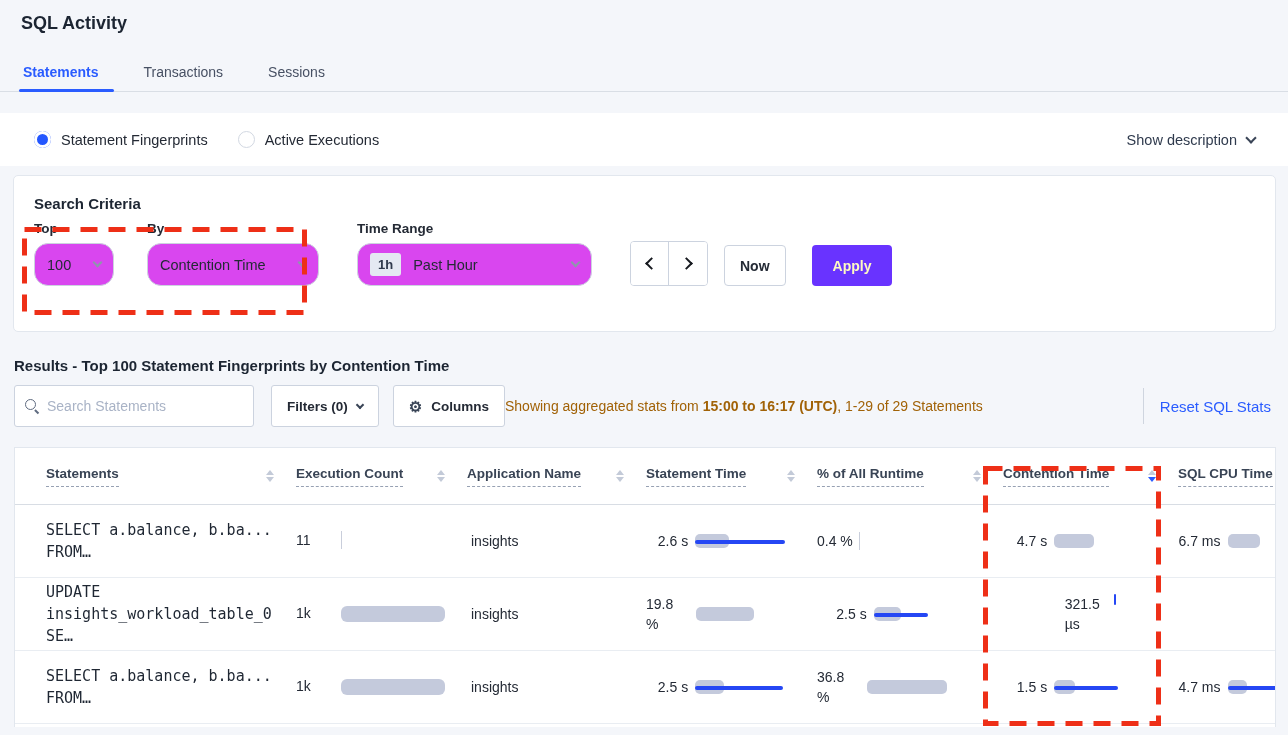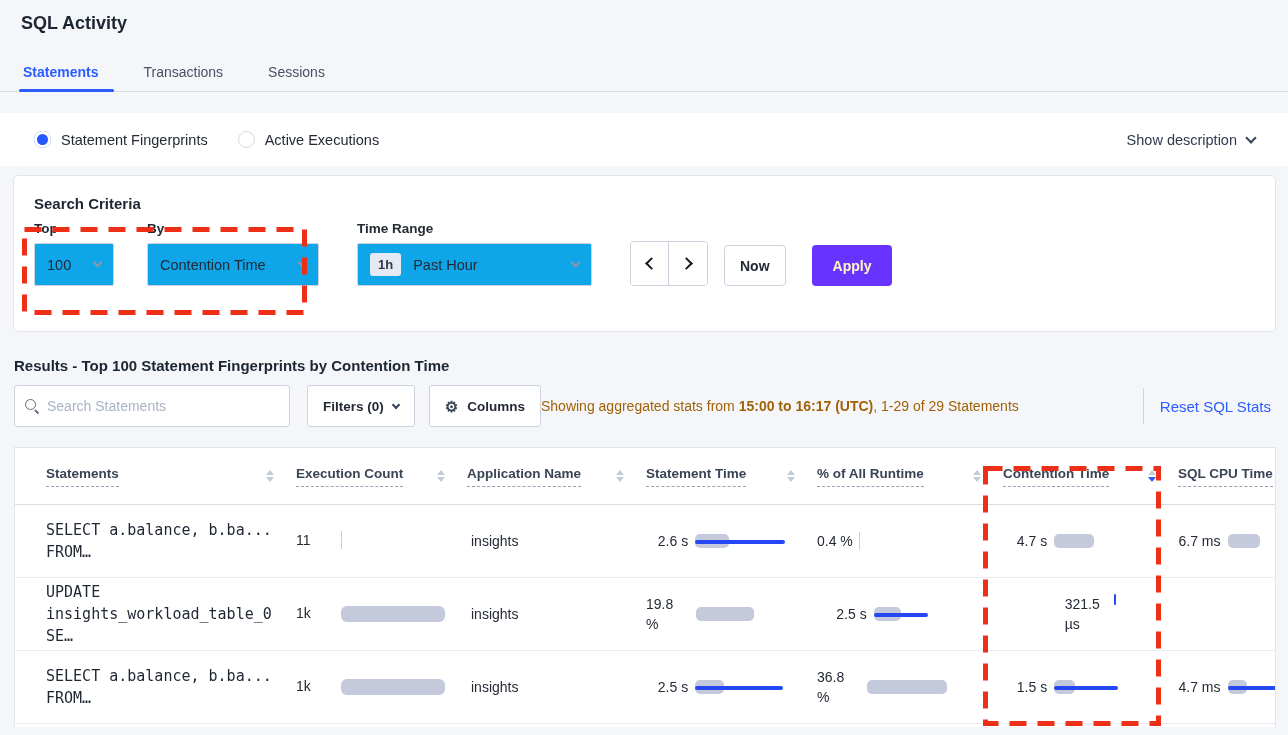--- a/index.html
+++ b/index.html
@@ -28,40 +28,40 @@
   .chev { display:inline-block; width:8px; height:8px; border-right:2px solid #3a4557;
     border-bottom:2px solid #3a4557; transform:rotate(45deg); margin-top:-4px; }
   .chev.small { width:7px; height:7px; border-color:#8d97ab; }
 
   
   .criteria-card { background:#fff; border:1px solid #e2e7ee; border-radius:5px;
     margin:9px 12px 0 13px; padding:19px 20px 24px; position:relative; height:157px; }
   .criteria-title { font-size:15px; font-weight:700; color:#1c2532; }
   .criteria-row { display:flex; align-items:flex-end; margin-top:9px; }
   .field-label { font-size:13.5px; font-weight:700; color:#242a35; margin-bottom:7px; }
-  .select-box { height:43px; border:1px solid #ccd3df; border-radius:2px; background:#0ea5e9;
+  .select-box { height:43px; border:1px solid #ccd3df; border-radius:14px; background:#d946ef;
     display:flex; align-items:center; padding:0 12px; font-size:14.5px; color:#242a35; cursor:pointer; }
   .select-box .spring { flex:1; }
   .tr-badge { background:#e4e9f2; border-radius:3px; font-size:13px; font-weight:700;
     padding:4px 8px; margin-right:12px; color:#2f3a4d; }
   .nav-group { display:flex; border:1px solid #ccd3df; border-radius:4px; overflow:hidden; background:#fff; }
   .nav-btn { width:38px; height:43px; display:flex; align-items:center; justify-content:center; cursor:pointer; background:#fff; border:none; }
   .nav-btn:first-child { border-right:1px solid #ccd3df; }
   .ang { width:9px; height:9px; border-left:2.5px solid #16191f; border-bottom:2.5px solid #16191f; }
   .ang.left { transform:rotate(45deg); margin-left:3px; }
   .ang.right { transform:rotate(225deg); margin-right:3px; }
   .btn { height:41px; border-radius:4px; font-size:14px; font-weight:700; cursor:pointer;
     display:flex; align-items:center; justify-content:center; }
   .btn.ghost { background:#fff; border:1px solid #ccd3df; color:#242a35; padding:0 15px; }
   .btn.primary { border:none; color:#fef9c3; padding:0 21px; }
 
   
   .results-heading { margin:25px 0 0 14px; font-size:15px; font-weight:700; color:#1c2532; }
   .toolbar { display:flex; align-items:center; margin:11px 12px 0 14px; }
-  .search-wrap { width:276px; height:42px; background:#fff; border:1px solid #ccd3df; border-radius:3px;
+  .search-wrap { width:240px; height:42px; background:#fff; border:1px solid #ccd3df; border-radius:3px;
     display:flex; align-items:center; padding:0 10px; }
   .search-icon { position:relative; width:14px; height:14px; margin-right:8px; flex:0 0 auto; }
   .search-icon::before { content:""; position:absolute; top:0; left:0; width:9px; height:9px;
     border:1.8px solid #5f6b80; border-radius:50%; }
   .search-icon::after { content:""; position:absolute; left:9.5px; top:9.5px; width:5px; height:1.8px;
     background:#5f6b80; transform:rotate(45deg); transform-origin:left center; }
   .search-input { border:none; outline:none; flex:1; font-size:14px; color:#242a35;
     font-family:"Liberation Sans", sans-serif; }
   .search-input::placeholder { color:#a9b3c6; }
   .tool-btn { height:42px; background:#fff; border:1px solid #ccd3df; border-radius:3px;

